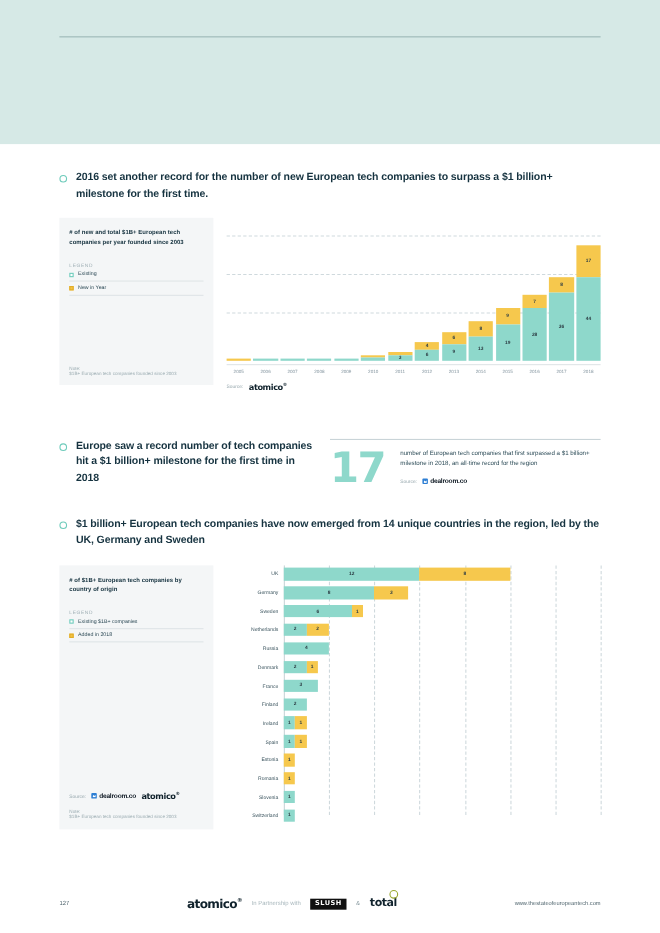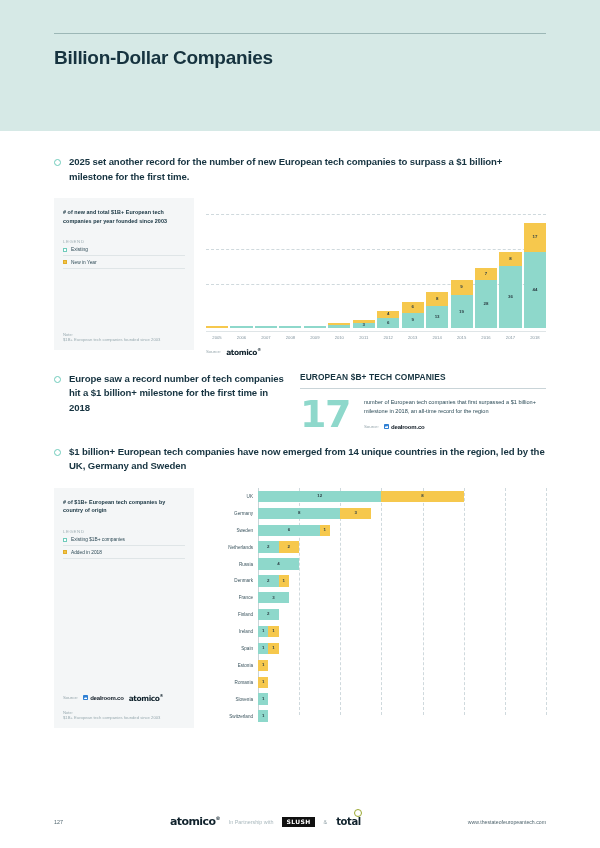--- a/index.html
+++ b/index.html
@@ -208,27 +208,26 @@
     position:absolute; right:-1px; top:-7px;
     width:8px; height:8px; border:1.6px solid #9aa832; border-radius:50%;
   }
   .foot-url { font-size:5.2px; color:#51666f; flex:0 0 auto; }
 </style>
 </head>
 <body>
 
 <div class="header">
   <div class="header-rule"></div>
-  <div class="header-title">Billion-Dollar Companies</div>
 </div>
 
 <div class="section" style="margin-top:24px;">
   <div class="bullet-row">
     <div class="bullet-dot"></div>
-    <div class="bullet-text">2025 set another record for the number of new European tech companies to surpass a $1 billion+ milestone for the first time.</div>
+    <div class="bullet-text">2016 set another record for the number of new European tech companies to surpass a $1 billion+ milestone for the first time.</div>
   </div>
 
   <div class="chart-block">
 
     <div class="info-panel" style="height:152px;">
       <div class="info-title"># of new and total $1B+ European tech companies per year founded since 2003</div>
       <div class="legend-label">LEGEND</div>
       <div class="legend-row">
         <span class="sw sw-teal"></span>
         <span>Existing</span>
@@ -319,49 +318,48 @@
           <span>2018</span>
         </div>
       <div class="src-row" style="margin-top:7px;">
         <span class="src-lbl">Source:</span>
         <span class="logo-atomico"><span>atomico</span><sup>®</sup></span>
       </div>
     </div>
   </div>
 </div>
 
-<div class="section" style="margin-top:8px;">
+<div class="section" style="margin-top:35px;">
   <div style="display:flex;">
     <div style="width:232px; flex:0 0 232px;">
       <div class="bullet-row">
         <div class="bullet-dot"></div>
         <div class="bullet-text">Europe saw a record number of tech companies hit a $1 billion+ milestone for the first time in 2018</div>
       </div>
     </div>
     <div class="stat-card">
-      <div class="stat-head">EUROPEAN $B+ TECH COMPANIES</div>
       <div class="stat-rule"></div>
       <div class="stat-body">
         <div class="stat-number">17</div>
         <div>
           <div class="stat-desc">number of European tech companies that first surpassed a $1 billion+ milestone in 2018, an all-time record for the region</div>
           <div class="stat-src">
             <span class="src-lbl">Source:</span>
             <span class="dealroom">
               <span class="dr-mark"></span>
               <span class="dr-text">dealroom.co</span>
             </span>
           </div>
         </div>
       </div>
     </div>
   </div>
 </div>
 
-<div class="section" style="margin-top:15px;">
+<div class="section" style="margin-top:28px;">
   <div class="bullet-row">
     <div class="bullet-dot"></div>
     <div class="bullet-text">$1 billion+ European tech companies have now emerged from 14 unique countries in the region, led by the UK, Germany and Sweden</div>
   </div>
 
   <div class="chart-block">
     <div class="info-panel" style="height:240px;">
       <div class="info-title"># of $1B+ European tech companies by country of origin</div>
       <div class="legend-label">LEGEND</div>
       <div class="legend-row">

